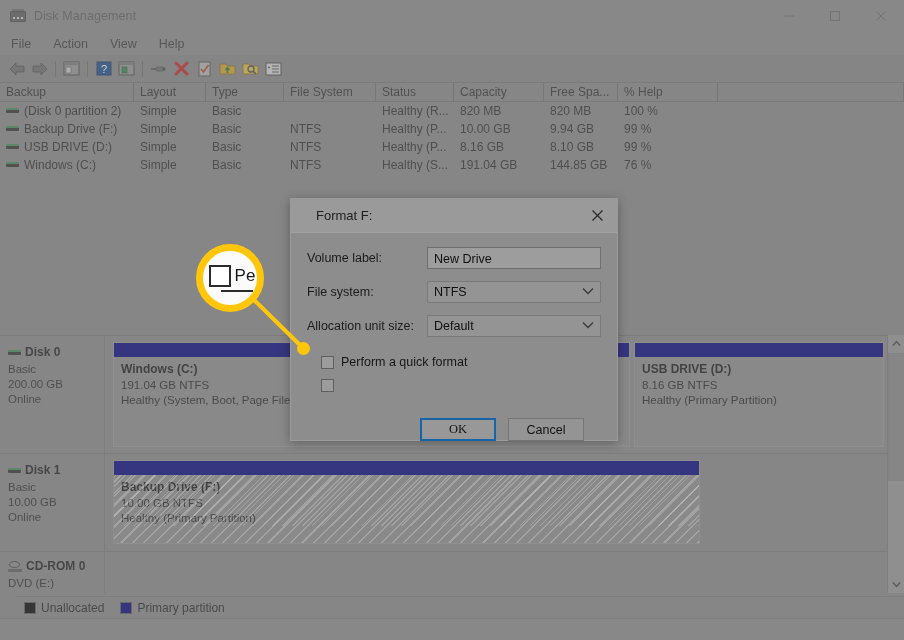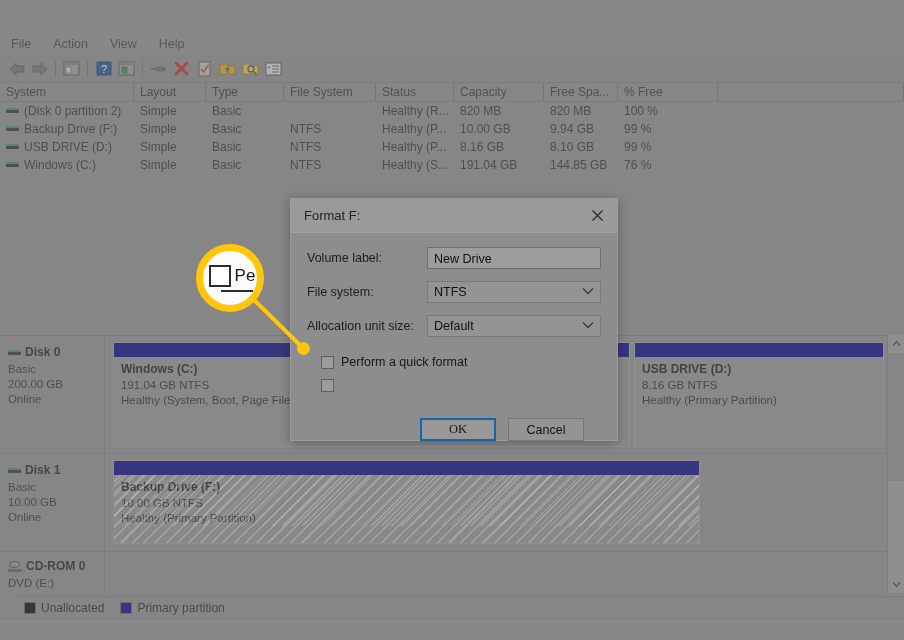--- a/index.html
+++ b/index.html
@@ -213,21 +213,21 @@
     background: #8d8d8d;
     box-shadow: 0 2px 10px rgba(0,0,0,.30);
     border: 1px solid #9b9b9b;
   }
   .dlg-title {
     height: 34px; display: flex; align-items: center;
     background: #9a9a9a;
     border-bottom: 1px solid #a0a0a0;
   }
   .dlg-title-text {
-    font-size: 13px; color: #1f1f1f; padding-left: 13px; flex:1;
+    font-size: 13px; color: #1f1f1f; padding-left: 25px; flex:1;
   }
   .dlg-close {
     width: 40px; height: 33px; display:flex; align-items:center; justify-content:center;
     color:#2a2a2a;
   }
   .dlg-body { padding: 14px 16px 0 16px; }
   .field { display:flex; align-items:center; margin-bottom: 12px; }
   .field-label { width: 120px; font-size: 12.5px; color: #1c1c1c; }
   .field-input {
     flex:1; height: 22px; background:#9d9d9d; border:1px solid #6f6f6f;
@@ -280,20 +280,48 @@
   .dot-end {
     position:absolute; left:297px; top:342px; width:13px; height:13px;
     border-radius:50%; background:#ffc60b;
   }
 </style>
 </head>
 <body>
 
 <div id="app">
 
+  <div class="titlebar">
+    <div class="title-icon">
+      <div class="slot"></div>
+      <div class="body"></div>
+      <div class="dot" style="left:3px;"></div>
+      <div class="dot" style="left:7px;"></div>
+      <div class="dot" style="left:11px;"></div>
+    </div>
+    <div class="title-text">Disk Management</div>
+    <div class="wincontrols">
+      <div class="wc">
+        <svg width="12" height="12" viewBox="0 0 12 12">
+            <line x1="1" y1="6" x2="11" y2="6" stroke="currentColor" stroke-width="1"></line>
+          </svg>
+      </div>
+      <div class="wc">
+        <svg width="12" height="12" viewBox="0 0 12 12">
+            <rect x="1.5" y="1.5" width="9" height="9" fill="none" stroke="currentColor" stroke-width="1"></rect>
+          </svg>
+      </div>
+      <div class="wc">
+        <svg width="12" height="12" viewBox="0 0 12 12">
+            <line x1="1.5" y1="1.5" x2="10.5" y2="10.5" stroke="currentColor" stroke-width="1"></line>
+            <line x1="10.5" y1="1.5" x2="1.5" y2="10.5" stroke="currentColor" stroke-width="1"></line>
+          </svg>
+      </div>
+    </div>
+  </div>
 
   <div class="menubar">
     <div class="menuitem">File</div>
     <div class="menuitem">Action</div>
     <div class="menuitem">View</div>
     <div class="menuitem">Help</div>
   </div>
 
   <div class="toolbar">
     <div class="tb">
@@ -367,28 +395,28 @@
           <line x1="7" y1="4" x2="14" y2="4" stroke="#555" stroke-width="1"></line>
           <line x1="7" y1="7" x2="14" y2="7" stroke="#555" stroke-width="1"></line>
           <line x1="7" y1="10" x2="14" y2="10" stroke="#555" stroke-width="1"></line>
           <line x1="3" y1="5.5" x2="5" y2="5.5" stroke="#2f6f2f" stroke-width="1.4"></line>
         </svg>
     </div>
   </div>
 
   <div class="vol-wrap">
     <div class="vol-head">
-      <div class="cell c-vol">System</div>
+      <div class="cell c-vol">Backup</div>
       <div class="cell c-lay">Layout</div>
       <div class="cell c-typ">Type</div>
       <div class="cell c-fs">File System</div>
       <div class="cell c-sta">Status</div>
       <div class="cell c-cap">Capacity</div>
       <div class="cell c-fre">Free Spa...</div>
-      <div class="cell c-pct">% Free</div>
+      <div class="cell c-pct">% Help</div>
       <div class="cell c-end"></div>
     </div>
 
     <div class="vol-row">
       <div class="cell c-vol">
         <span class="vol-icon"></span><span>(Disk 0 partition 2)</span>
       </div>
       <div class="cell c-lay">Simple</div>
       <div class="cell c-typ">Basic</div>
       <div class="cell c-fs"></div>

